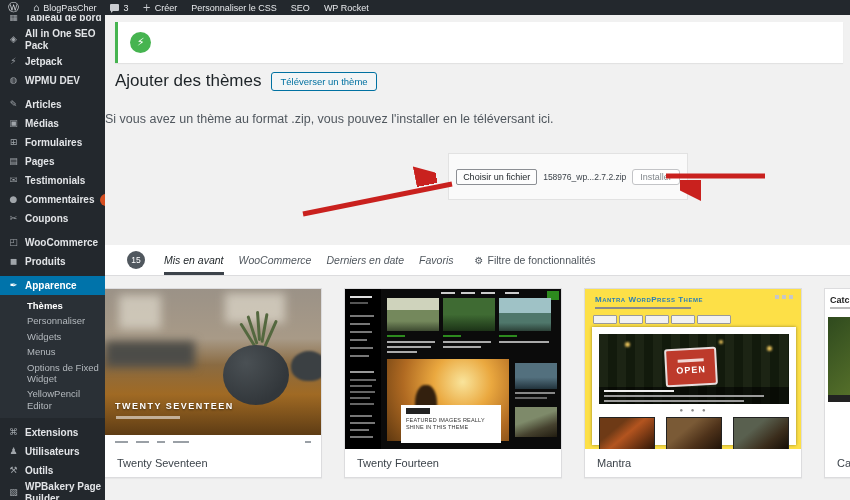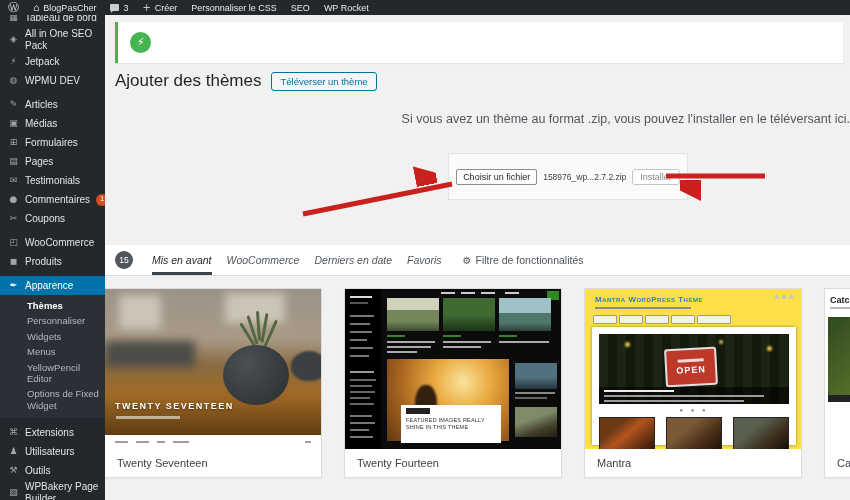--- a/index.html
+++ b/index.html
@@ -21,21 +21,21 @@
   .ab-bubble:after { content:""; position:absolute; left:1px; bottom:-2px;
       border:2px solid transparent; border-top-color:#c9ccd0; border-left-color:#c9ccd0; }
   .ab-plus { font-size:10px; color:#c9ccd0; }
 
   
   .sidebar { position:absolute; top:15px; left:0; width:105px; height:485px;
              background:#23282d; color:#e2e4e7; overflow:hidden; z-index:10; }
   .sb-item { display:flex; align-items:center; gap:6px; min-height:19px;
              padding:1px 2px 1px 8px; font-size:10px; cursor:pointer; line-height:1.15; }
   .sb-item .ico { width:11px; font-size:9px; color:#a0a5aa; text-align:center; flex:none; }
-  .sb-item .lbl { flex:1; }
+  .sb-item .lbl { flex:1;font-weight:bold; }
   .sb-first { margin-top:-7px; }
   .sb-sep { height:5px; }
   .sb-badge { background:#d54e21; color:#fff; font-size:7.5px; min-width:12px; height:12px;
               border-radius:6px; display:flex; align-items:center; justify-content:center;
               padding:0 3px; margin-right:4px; }
   .sb-active { background:#0073aa; color:#fff; position:relative; }
   .sb-active .ico { color:#fff; }
   .sb-active:after { content:""; position:absolute; right:-6px; top:50%; margin-top:-5px;
               border:5px solid transparent; border-left-color:#0073aa; }
   .sb-sub { background:#2a3036; padding:3px 0 5px 0; }
@@ -51,40 +51,40 @@
             display:flex; align-items:center; justify-content:center; font-size:11px; flex:none; }
   .notice-title { font-size:10.5px; font-weight:bold; color:#32373c; }
   .notice-body { font-size:8.5px; color:#646970; margin-top:3px; }
 
   
   .title-row { position:absolute; left:115px; top:71px; display:flex; align-items:center; gap:10px; }
   .page-title { font-size:17px; font-weight:400; color:#1d2327; }
   .upload-toggle { font-size:9.5px; color:#0071a1; background:#f3f5f6;
                    border:1px solid #0071a1; border-radius:3px; padding:3px 8px; cursor:pointer; }
 
-  .instruction { position:absolute; left:105px; top:112px; width:745px; text-align:right;
+  .instruction { position:absolute; left:105px; top:112px; width:745px; text-align:left;
                  font-size:12.5px; color:#50575e; }
 
   
   .upload-box { position:absolute; left:448px; top:153px; width:240px; height:47px;
                 background:#fafafa; border:1px solid #e2e2e2; display:flex;
                 align-items:center; justify-content:center; gap:6px; }
   .btn-choose { font-size:9px; color:#1d2327; background:#fdfdfd; border:1px solid #8c8f94;
                 border-radius:2px; padding:2px 6px; cursor:pointer; white-space:nowrap; }
   .file-name { font-size:8.5px; color:#3c434a; white-space:nowrap; }
   .btn-install { font-size:9px; color:#82878c; background:#fff; border:1px solid #c3c4c7;
                  border-radius:3px; padding:2px 7px; cursor:pointer; white-space:nowrap; }
 
   .arrows { position:absolute; left:0; top:0; width:850px; height:500px;
             pointer-events:none; z-index:8; }
 
   
   .tabbar { position:absolute; left:105px; top:245px; width:745px; height:31px;
             background:#fff; border-bottom:1px solid #dcdcde; display:flex;
-            align-items:stretch; gap:15px; padding-left:10px; z-index:4; }
+            align-items:stretch; gap:15px; padding-left:22px; z-index:4; }
   .count-badge { width:18px; height:18px; border-radius:50%; background:#50575e; color:#fff;
                  font-size:8.5px; display:flex; align-items:center; justify-content:center;
                  align-self:center; margin-right:4px; }
   .tab { font-size:10.5px; color:#50575e; display:flex; align-items:center;
          cursor:pointer; border-bottom:3px solid transparent; padding-top:2px;font-style:italic; }
   .tab.active { color:#1d2327; border-bottom-color:#3c434a; }
   .filter-btn { font-size:10.5px; color:#50575e; display:flex; align-items:center; gap:4px;
                 cursor:pointer; margin-left:6px; }
   .filter-btn .ico { font-size:10px; }
 
@@ -257,22 +257,22 @@
     <div class="sb-sep"></div>
     <div class="sb-item sb-active">
       <span class="glyph ico">✒</span>
       <span class="lbl">Apparence</span>
     </div>
     <div class="sb-sub">
       <div class="sb-sub-item current">Thèmes</div>
       <div class="sb-sub-item">Personnaliser</div>
       <div class="sb-sub-item">Widgets</div>
       <div class="sb-sub-item">Menus</div>
+      <div class="sb-sub-item">Options de Fixed Widget</div>
       <div class="sb-sub-item">YellowPencil Editor</div>
-      <div class="sb-sub-item">Options de Fixed Widget</div>
     </div>
     <div class="sb-sep"></div>
     <div class="sb-item">
       <span class="glyph ico">⌘</span>
       <span class="lbl">Extensions</span>
     </div>
     <div class="sb-item">
       <span class="glyph ico">♟</span>
       <span class="lbl">Utilisateurs</span>
     </div>

